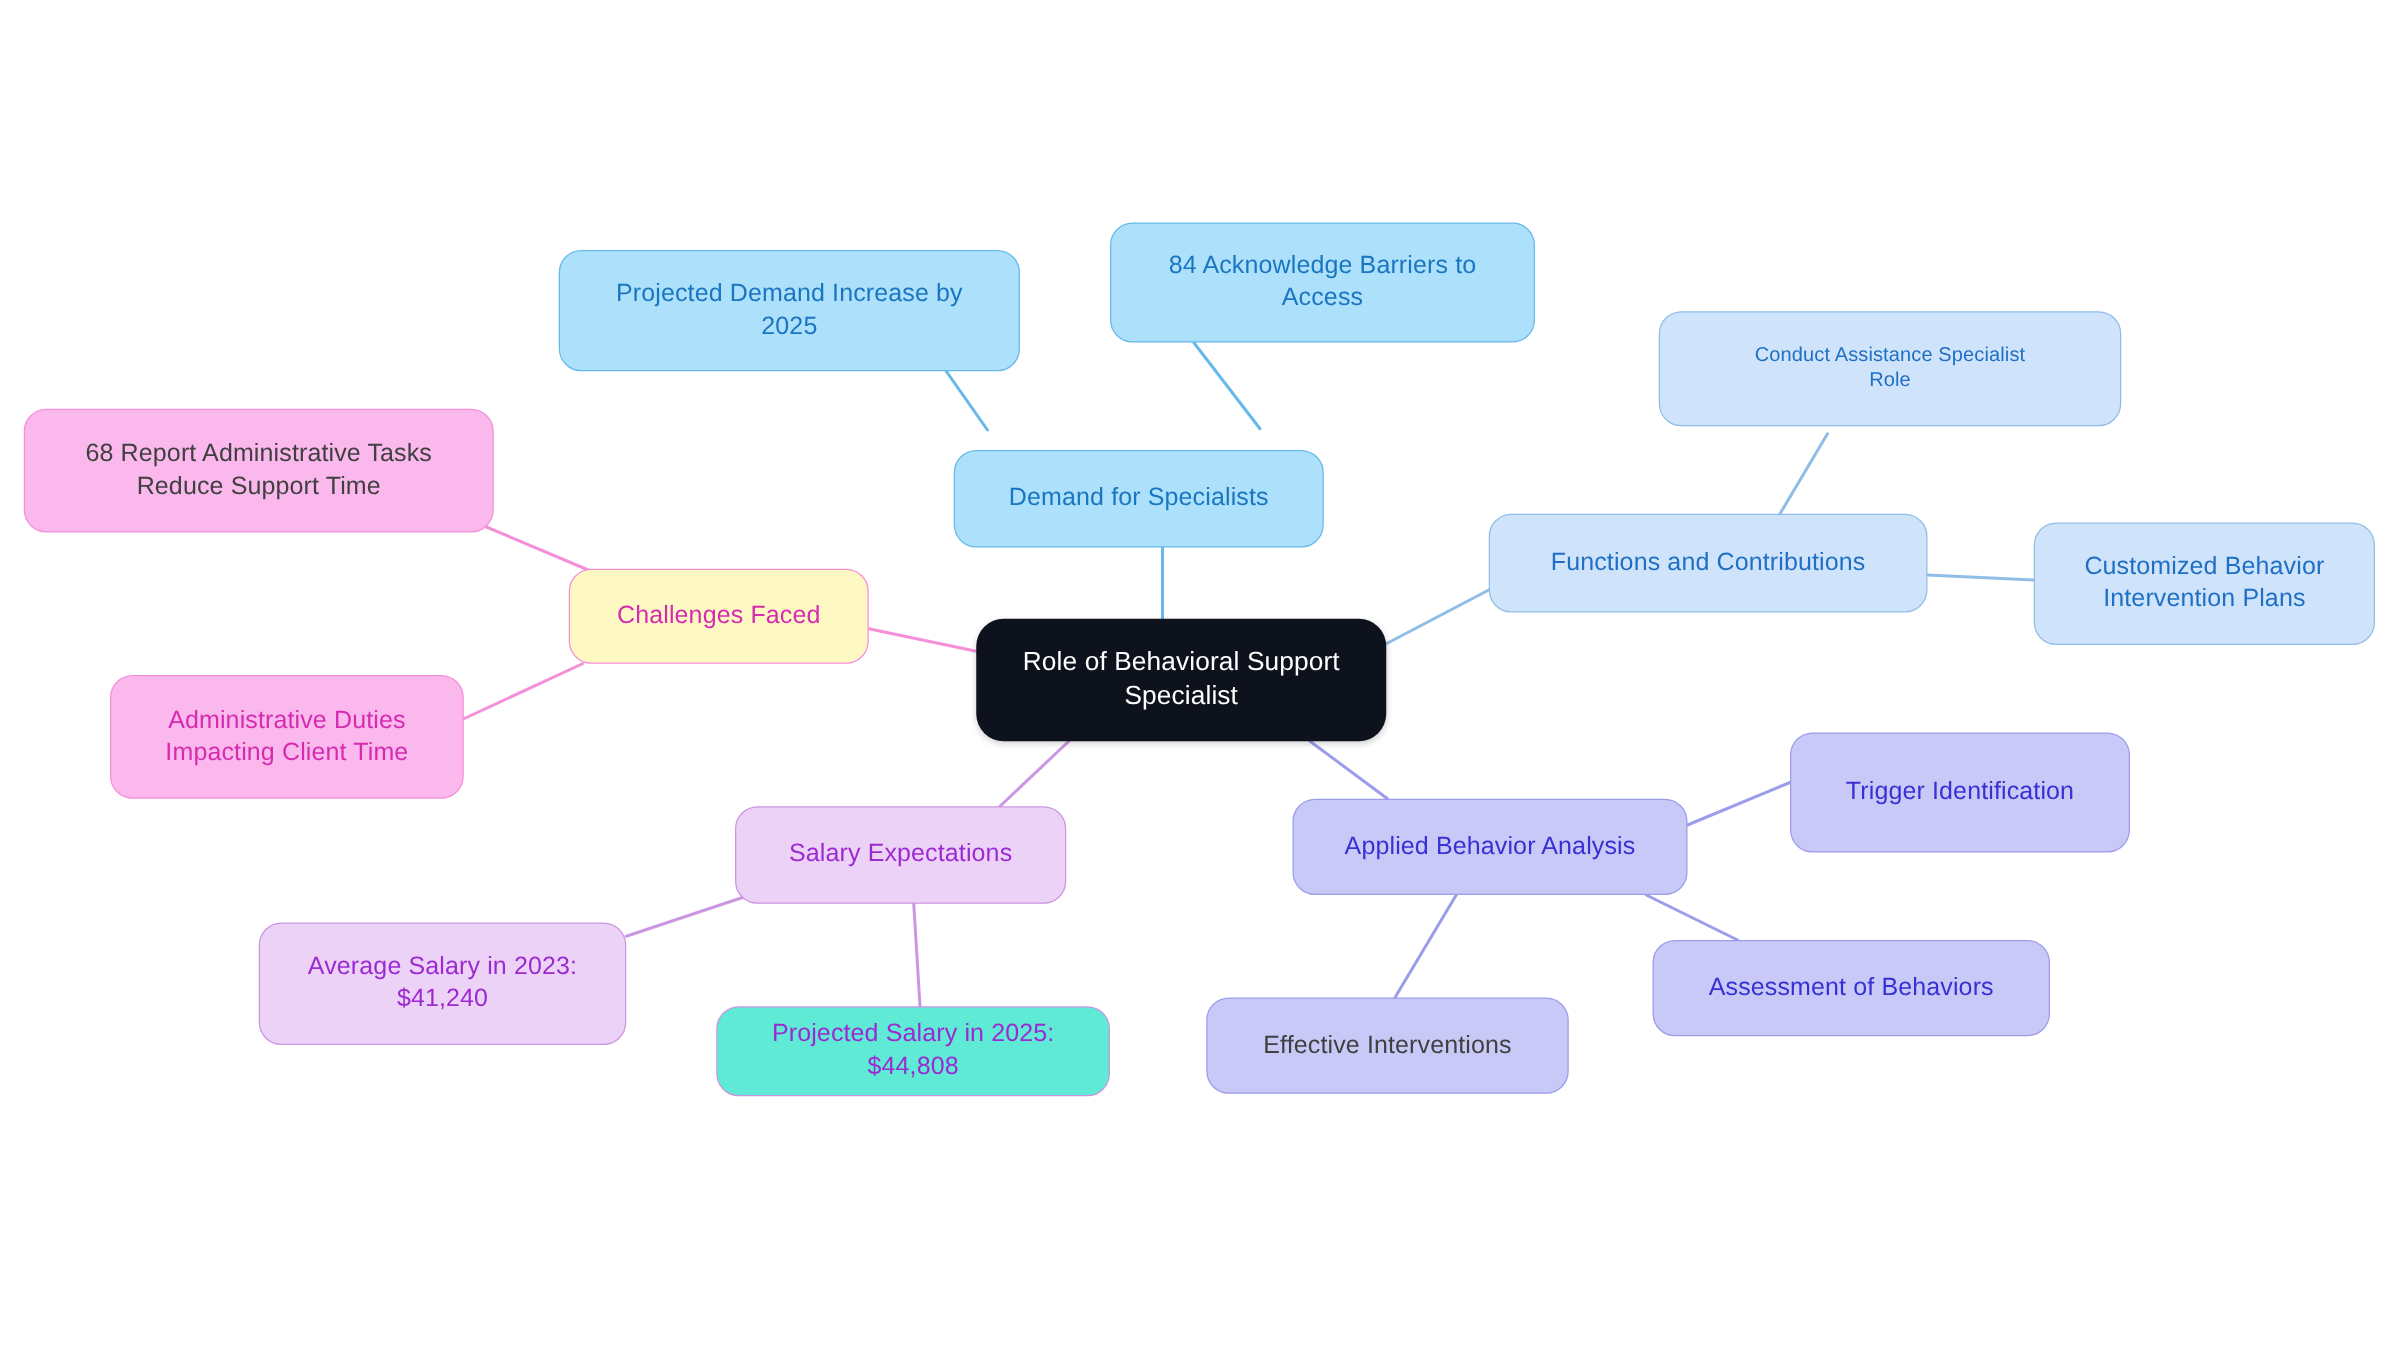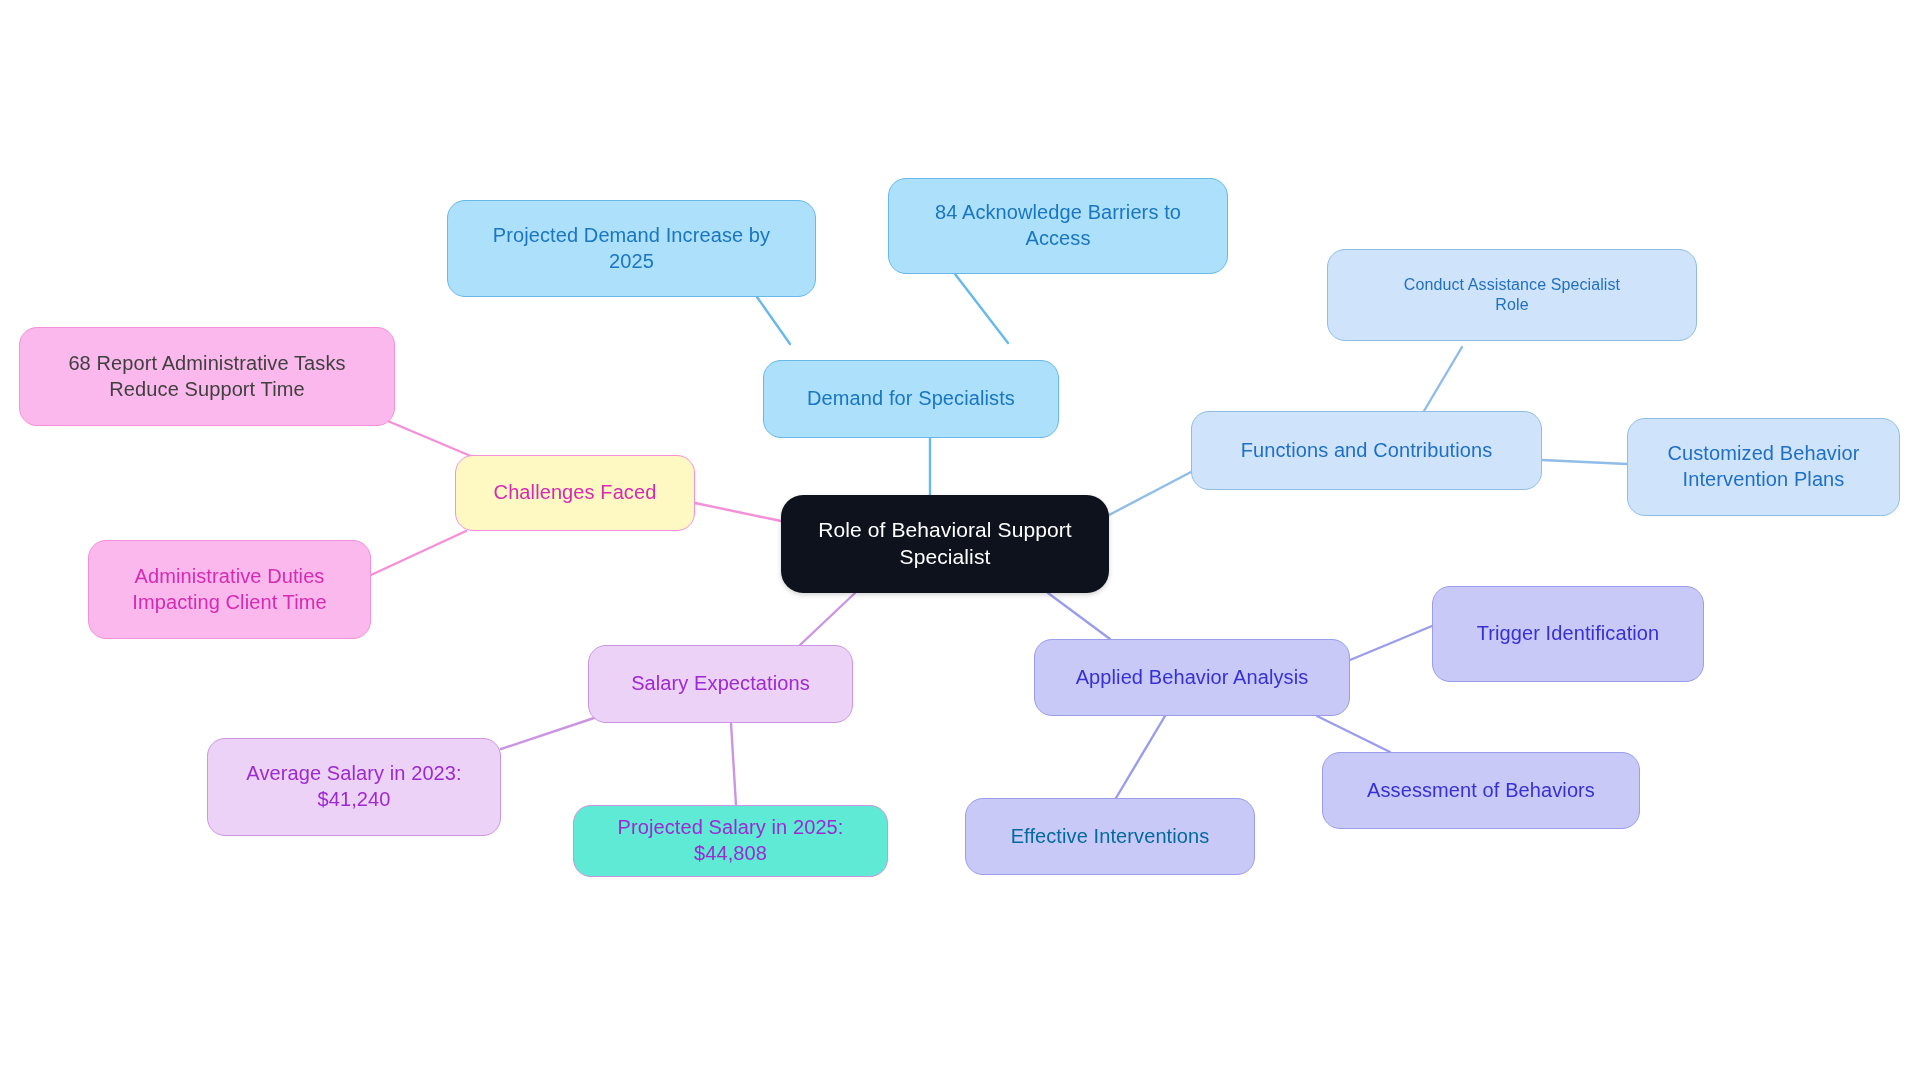--- a/index.html
+++ b/index.html
@@ -93,15 +93,15 @@
       <div class="node" style="left: 88px; top: 540px; width: 283px; height: 99px; font-size: 20px; background: rgb(251, 184, 236); border-color: rgb(245, 143, 217); color: rgb(214, 43, 176);"><span>Administrative Duties
 Impacting Client Time</span></div>
       <div class="node" style="left: 588px; top: 645px; width: 265px; height: 78px; font-size: 20px; background: rgb(237, 210, 247); border-color: rgb(203, 149, 226); color: rgb(156, 42, 210);"><span>Salary Expectations</span></div>
       <div class="node" style="left: 207px; top: 738px; width: 294px; height: 98px; font-size: 20px; background: rgb(237, 210, 247); border-color: rgb(203, 149, 226); color: rgb(156, 42, 210);"><span>Average Salary in 2023:
 $41,240</span></div>
       <div class="node" style="left: 573px; top: 805px; width: 315px; height: 72px; font-size: 20px; background: #5eead4; border-color: rgb(203, 149, 226); color: rgb(156, 42, 210);"><span>Projected Salary in 2025:
 $44,808</span></div>
       <div class="node" style="left: 1034px; top: 639px; width: 316px; height: 77px; font-size: 20px; background: rgb(200, 201, 247); border-color: rgb(155, 156, 234); color: rgb(55, 48, 212);"><span>Applied Behavior Analysis</span></div>
       <div class="node" style="left: 1432px; top: 586px; width: 272px; height: 96px; font-size: 20px; background: rgb(200, 201, 247); border-color: rgb(155, 156, 234); color: rgb(55, 48, 212);"><span>Trigger Identification</span></div>
       <div class="node" style="left: 1322px; top: 752px; width: 318px; height: 77px; font-size: 20px; background: rgb(200, 201, 247); border-color: rgb(155, 156, 234); color: rgb(55, 48, 212);"><span>Assessment of Behaviors</span></div>
-      <div class="node" style="left: 965px; top: 798px; width: 290px; height: 77px; font-size: 20px; background: rgb(200, 201, 247); border-color: rgb(155, 156, 234); color: #0369a1;"><span>Effective Interventions</span></div>
+      <div class="node" style="left: 965px; top: 798px; width: 290px; height: 77px; font-size: 20px; background: rgb(200, 201, 247); border-color: rgb(155, 156, 234); color: #404040;"><span>Effective Interventions</span></div>
     </div>
 </div>
 
 </body></html>

